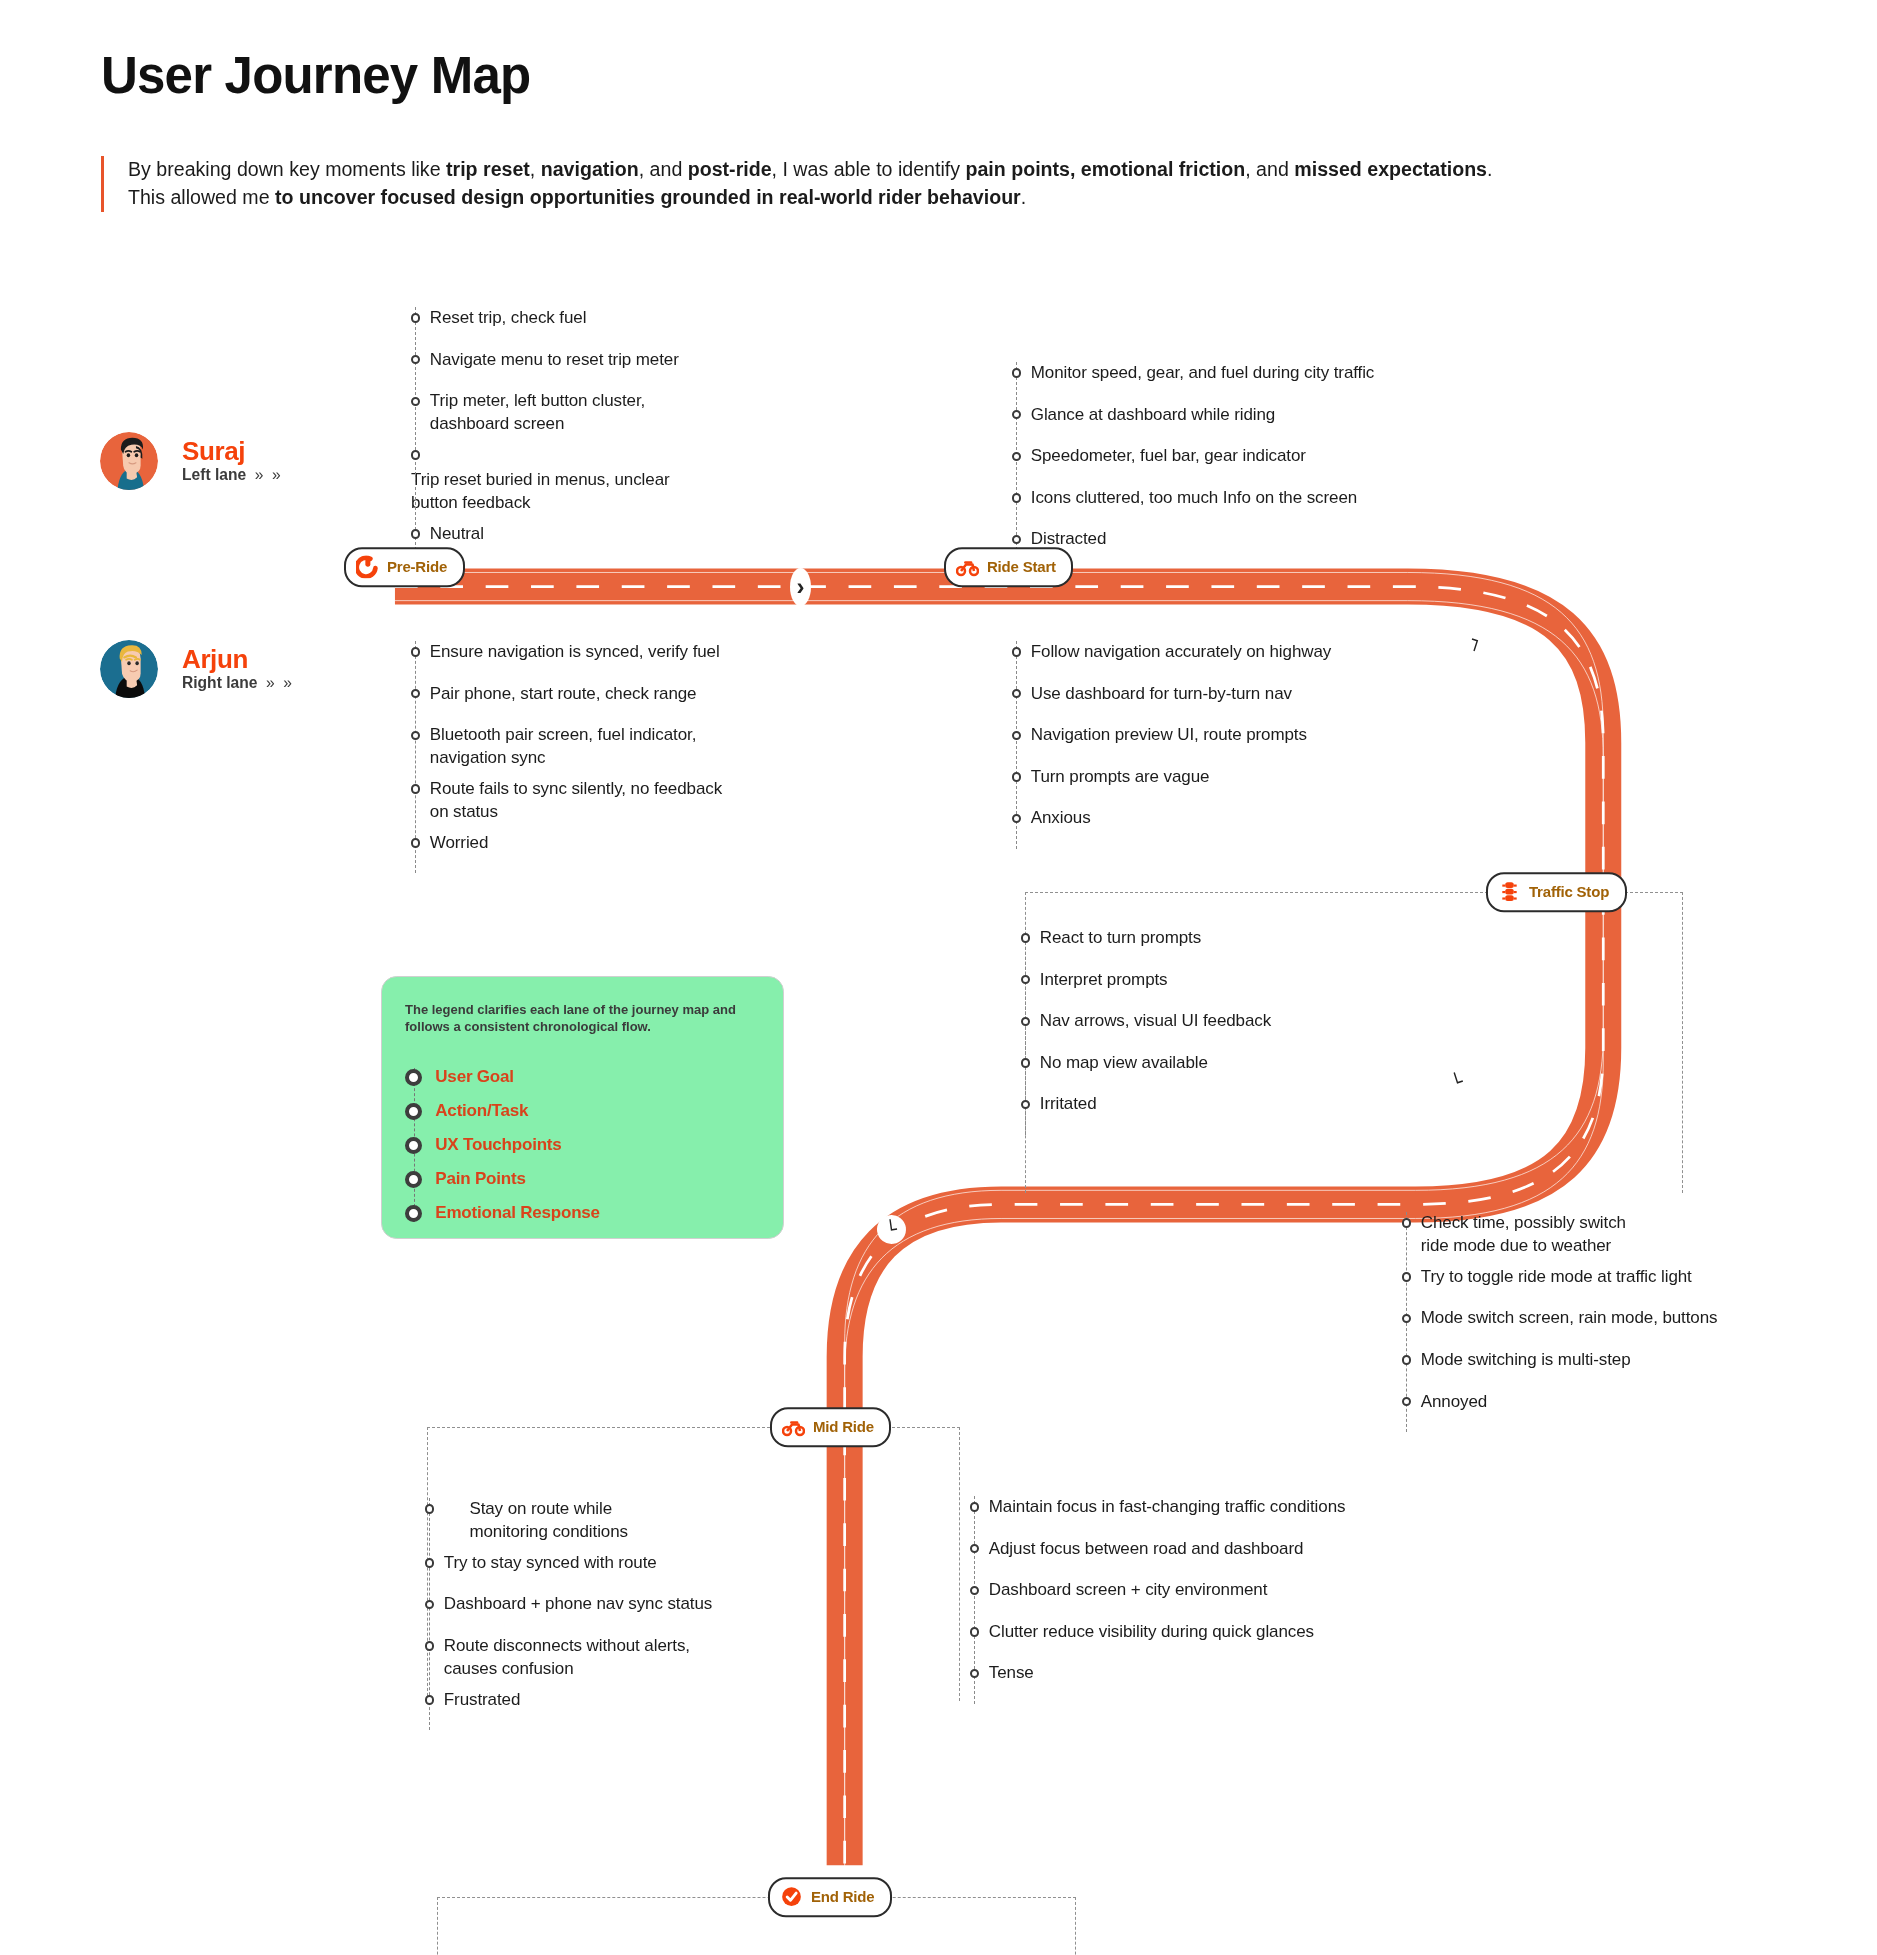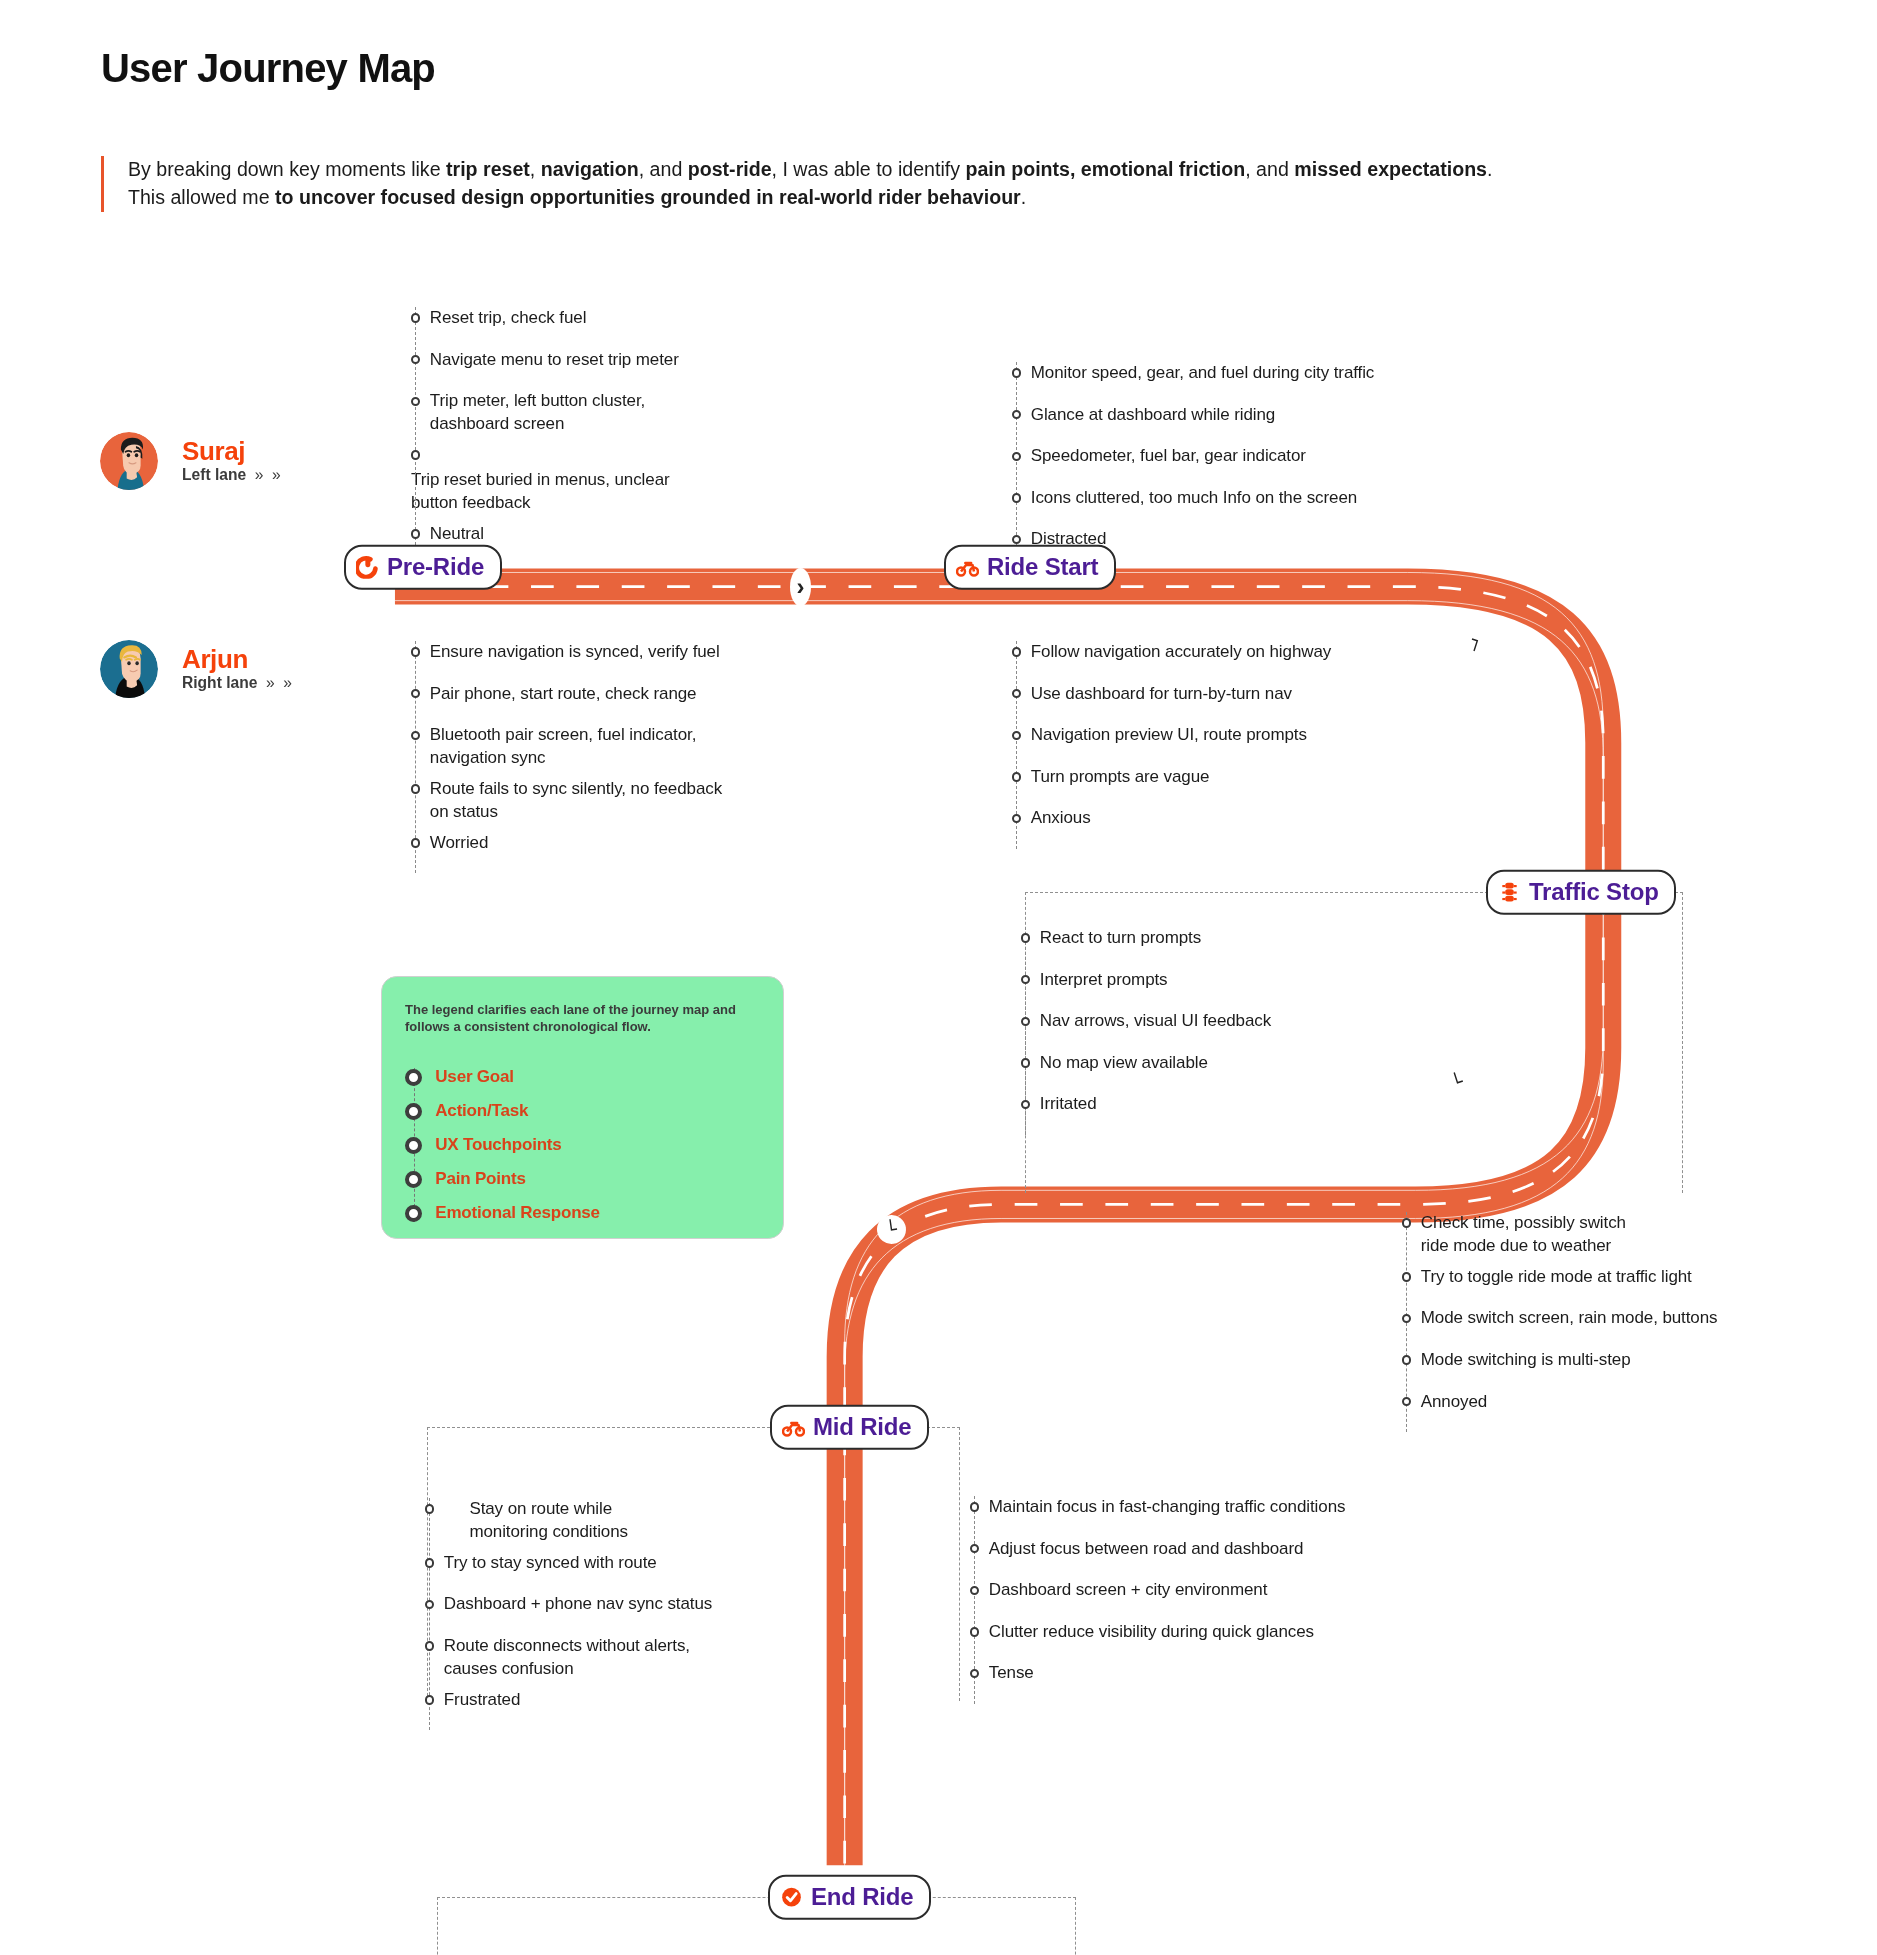--- a/index.html
+++ b/index.html
@@ -7,21 +7,21 @@
     width: 1877px; height: 2191px;
     background: #ffffff;
     font-family: "Liberation Sans", sans-serif;
     overflow: hidden;
   }
   #stage { position: relative; width: 1877px; height: 2191px; }
 
   
   #page-title {
     position: absolute; left: 101px; top: 46px;
-    font-size: 40px; font-weight: 700; letter-spacing: -0.8px;
+    font-size: 51px; font-weight: 700; letter-spacing: -0.8px;
     color: #111111;
   }
   #intro-block {
     position: absolute; left: 101px; top: 156px;
     padding-left: 24px;
     border-left: 3.5px solid #E8542A;
   }
   #intro-block p {
     font-size: 19.6px; line-height: 1.42; color: #1b1b1b;
     white-space: nowrap;
@@ -39,21 +39,21 @@
     position: absolute;
     display: flex; align-items: center; gap: 7.8px;
     background: #ffffff;
     border: 2px solid #2b2b2b;
     border-radius: 18px;
     padding: 6.3px 15.6px 6.3px 10.2px;
     z-index: 40;
     white-space: nowrap;
   }
   .station .st-label {
-    font-size: 24px; font-weight: 700; color: #4c1d95; letter-spacing:-0.2px;
+    font-size: 15px; font-weight: 700; color: #a16207; letter-spacing:-0.2px;
   }
   .station .st-ico { width: 23px; height: 23px; flex: 0 0 23px; display:block; }
 
   
   .persona { position: absolute; display: flex; align-items: center; gap: 24px; z-index: 30;}
   .persona .avatar { width: 58px; height: 58px; border-radius: 50%; overflow: hidden; flex:0 0 58px;}
   .persona .ptext { display: flex; flex-direction: column; justify-content: center; }
   .persona .pname { font-size: 26px; font-weight: 700; color:#F5420B; line-height:1.05; letter-spacing:-0.4px;}
   .persona .plane { font-size: 15.6px; font-weight: 700; color:#3c3c3c; display:flex; align-items:center; gap:8.6px;}
   .persona .chev { color:#3c3c3c; font-size: 15.6px; font-weight: 400;}

